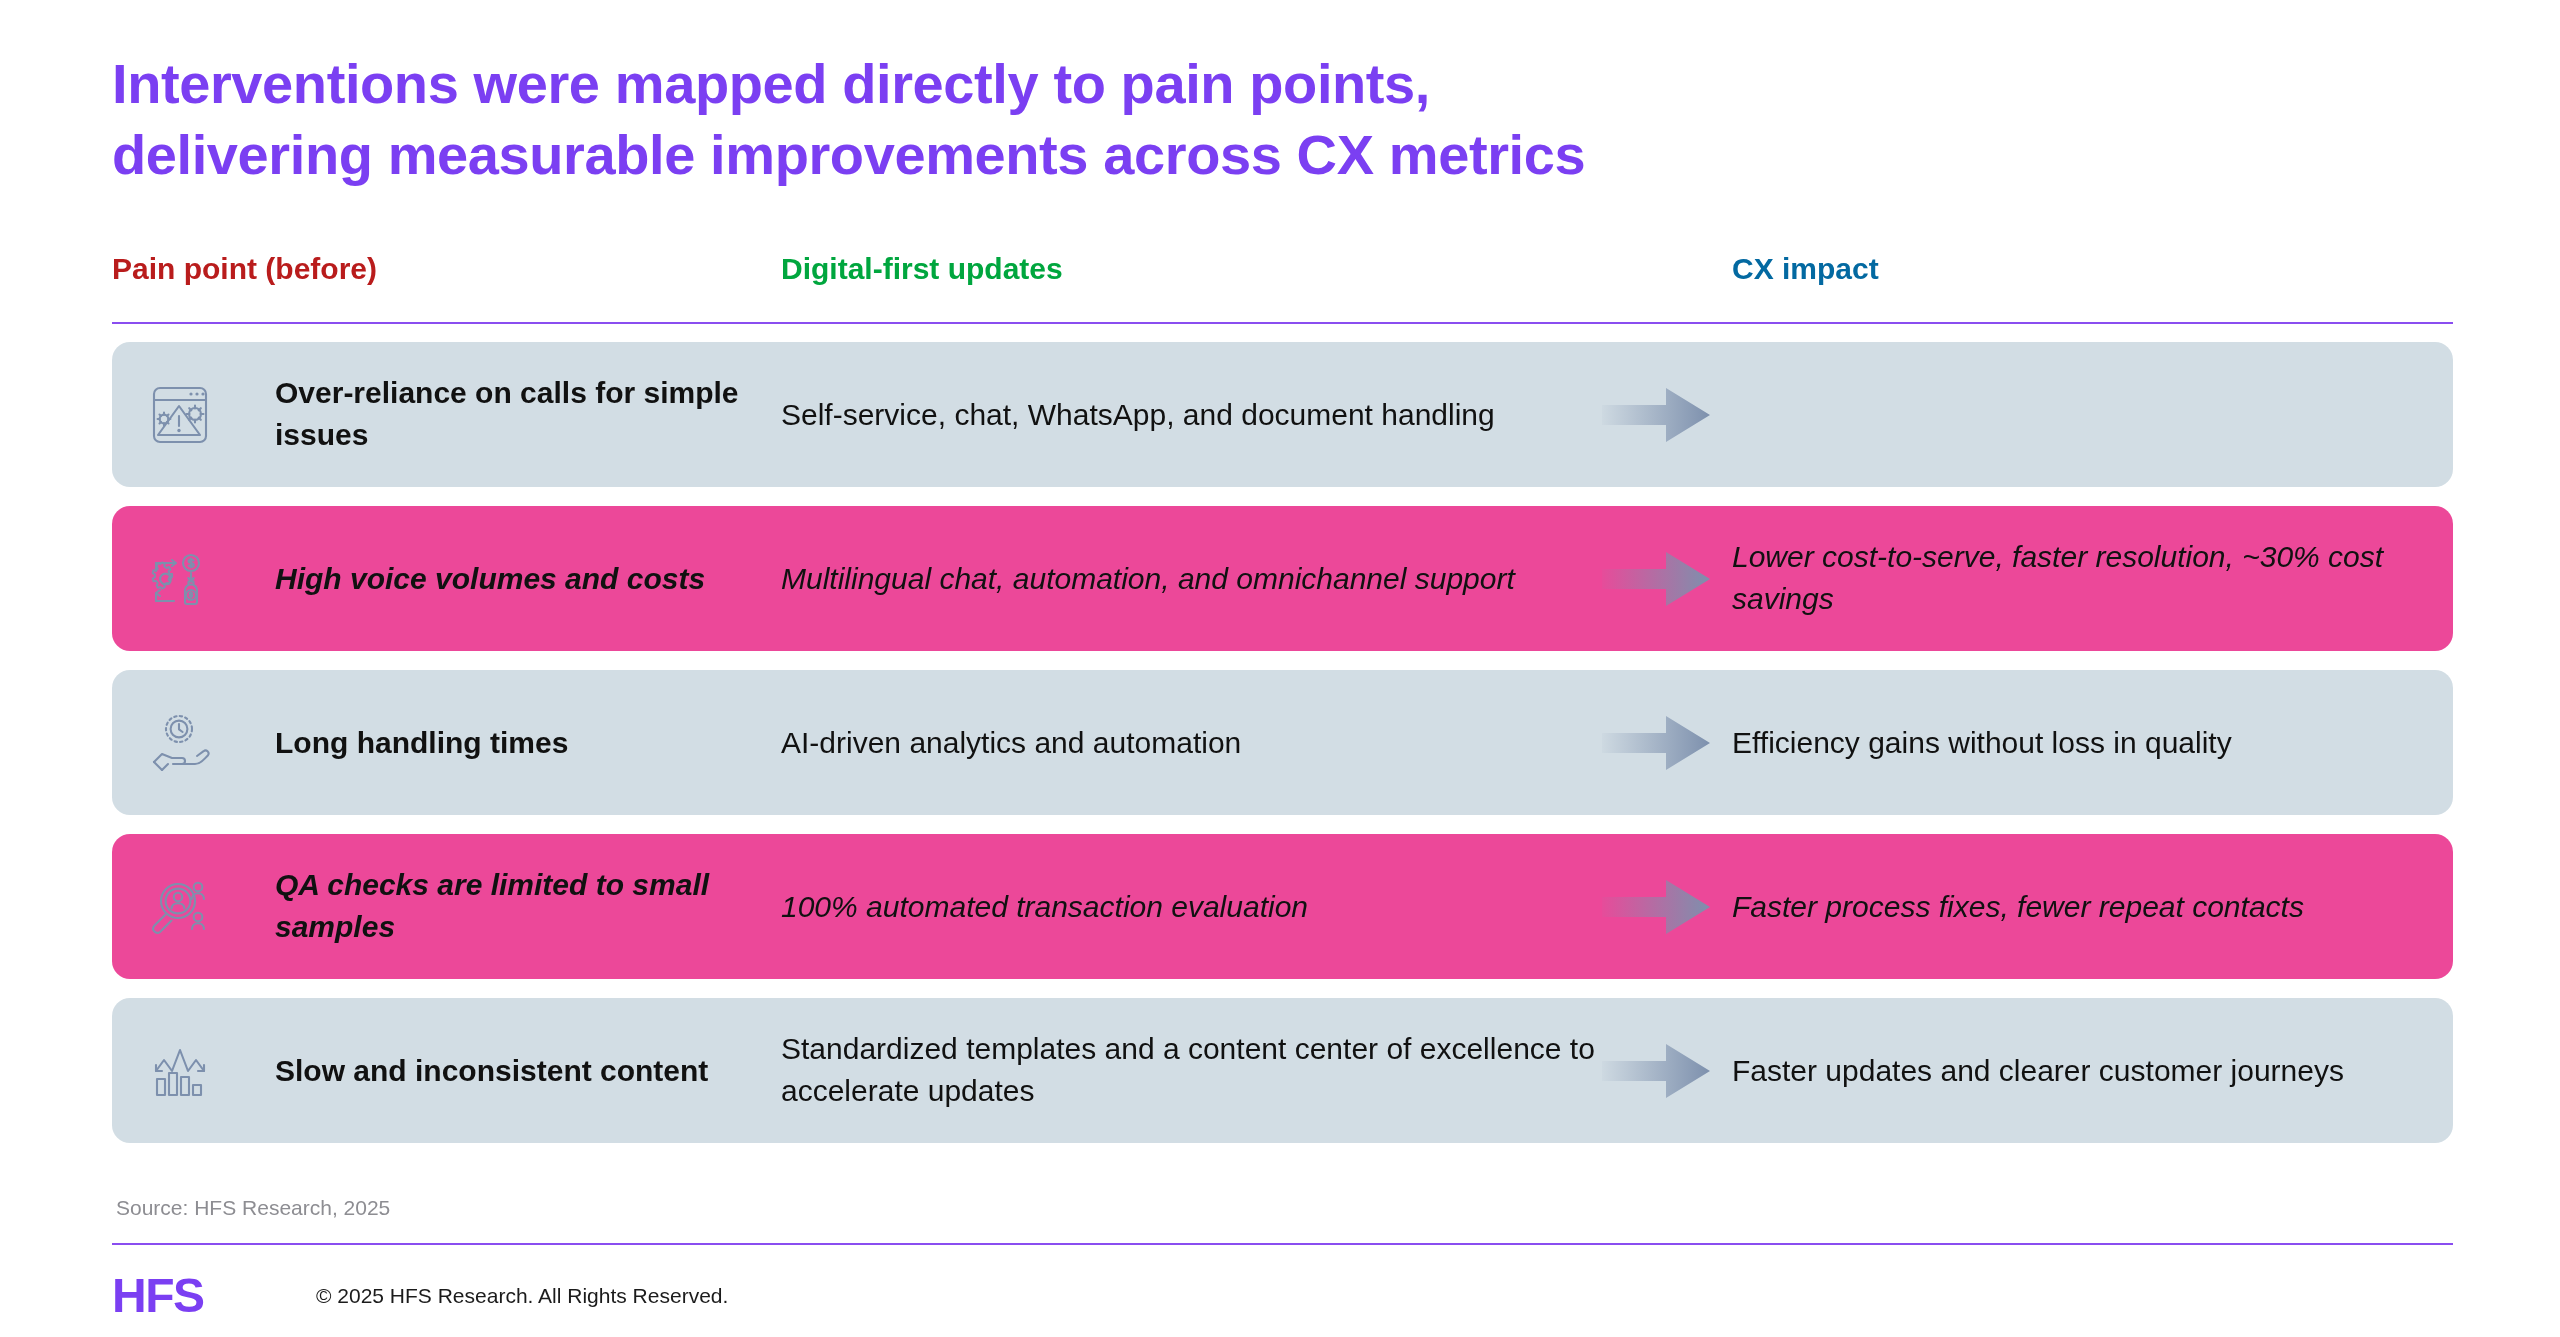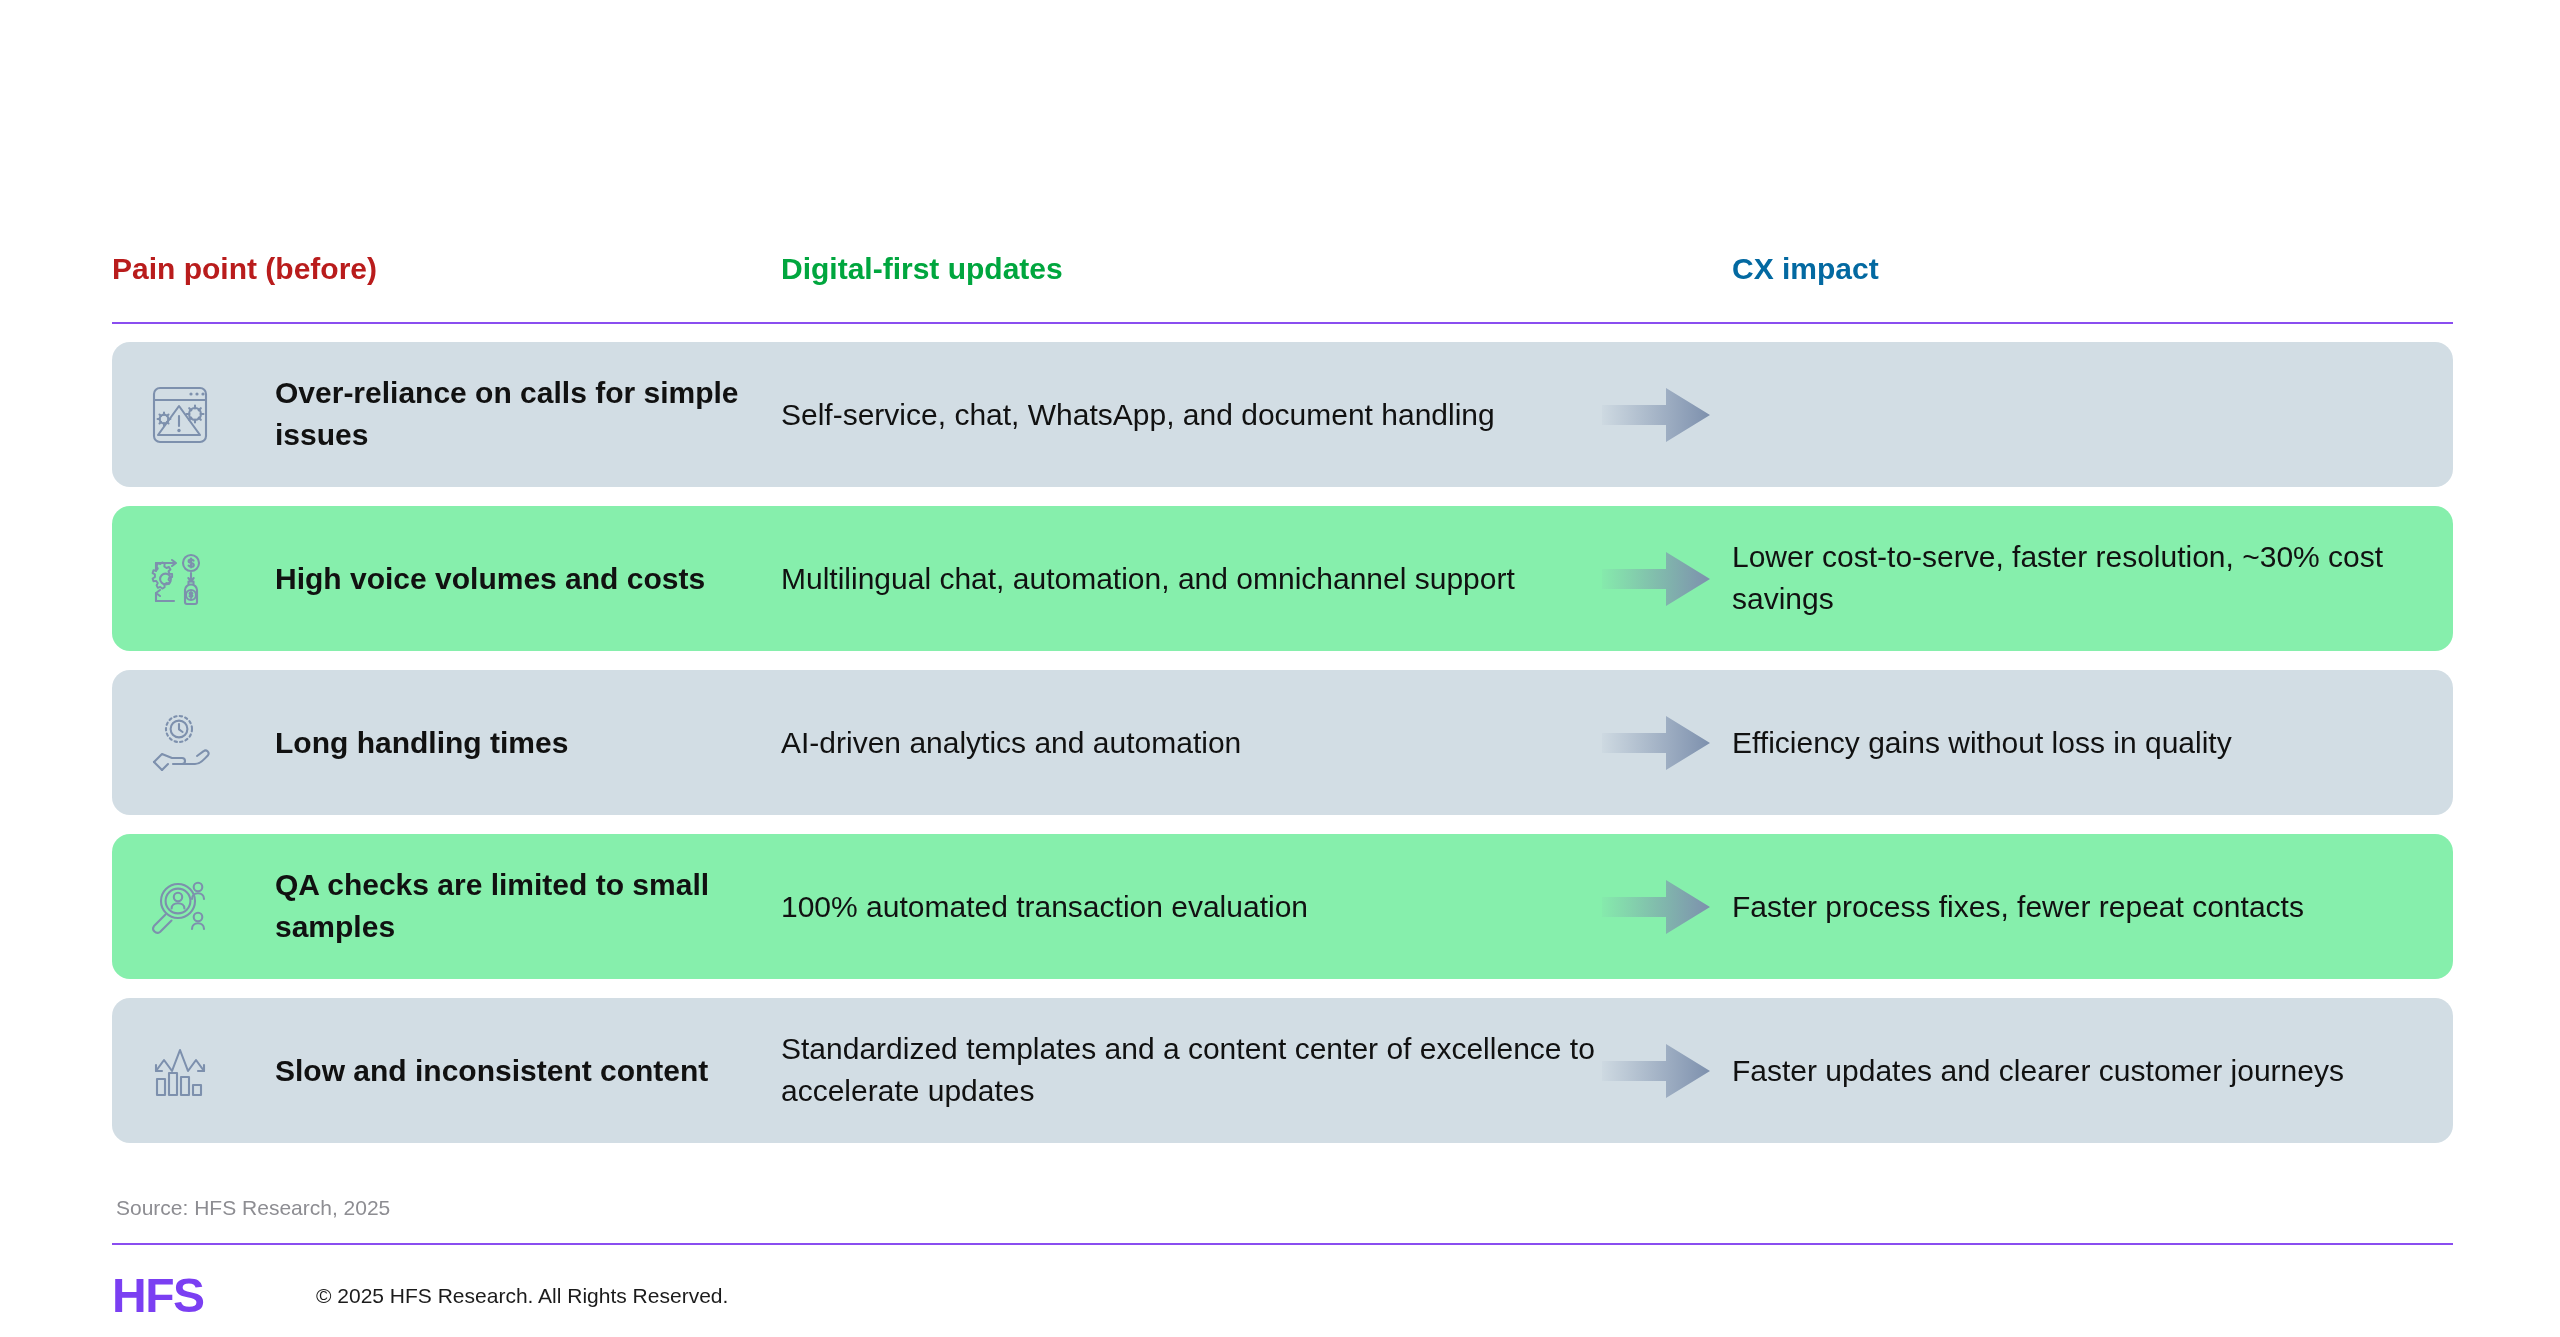--- a/index.html
+++ b/index.html
@@ -72,21 +72,21 @@
   }
   .row {
     position: relative;
     width: 2341px;
     height: 145px;
     border-radius: 18px;
     margin-bottom: 19px;
     overflow: hidden;
   }
   .row.dark  { background: #d2dde4; }
-  .row.light { background: #86efac; }
+  .row.light { background: #ec4899; font-style: italic; }
 
   .row-icon {
     position: absolute;
     left: 25px;
     top: 50%;
     transform: translateY(-50%);
     width: 86px;
     height: 86px;
     display: flex;
     align-items: center;
@@ -161,20 +161,26 @@
     top: 1284px;
     font-size: 21px;
     color: #1b1b1b;
   }
 </style>
 </head>
 <body>
 
 <div class="slide">
 
+  <div class="title-block">
+    <h1 class="slide-title">
+      <span class="line">Interventions were mapped directly to pain points,</span>
+      <span class="line">delivering measurable improvements across CX metrics</span>
+    </h1>
+  </div>
 
   <div class="col-headers">
     <div class="col-head c1">Pain point (before)</div>
     <div class="col-head c2">Digital-first updates</div>
     <div class="col-head c3">CX impact</div>
   </div>
   <div class="header-rule"></div>
 
   <div class="rows">
 

